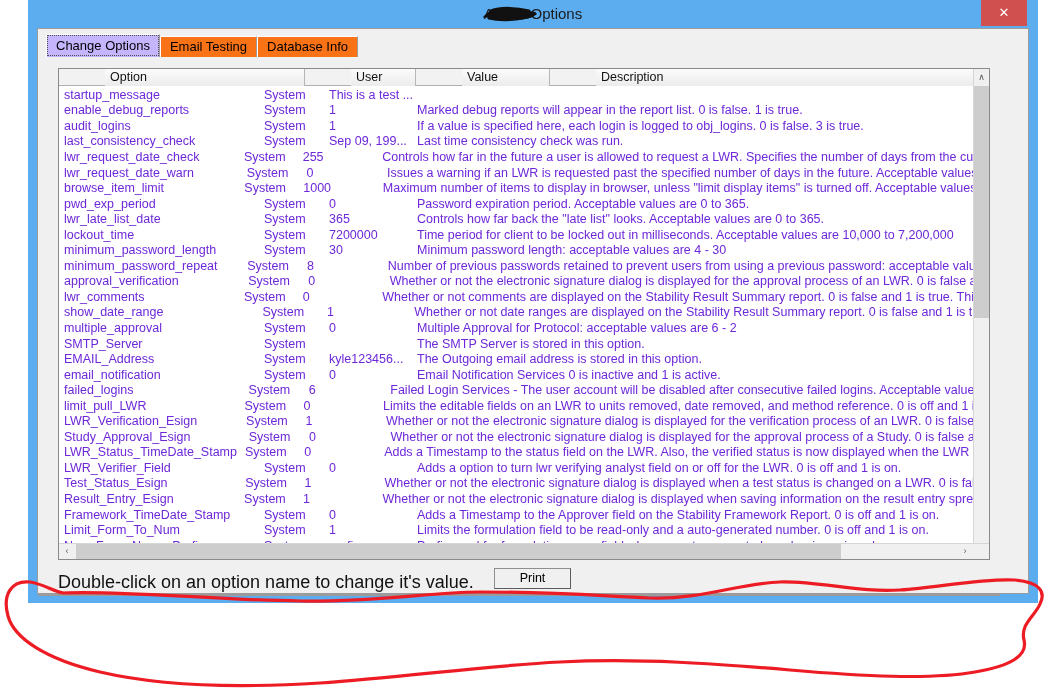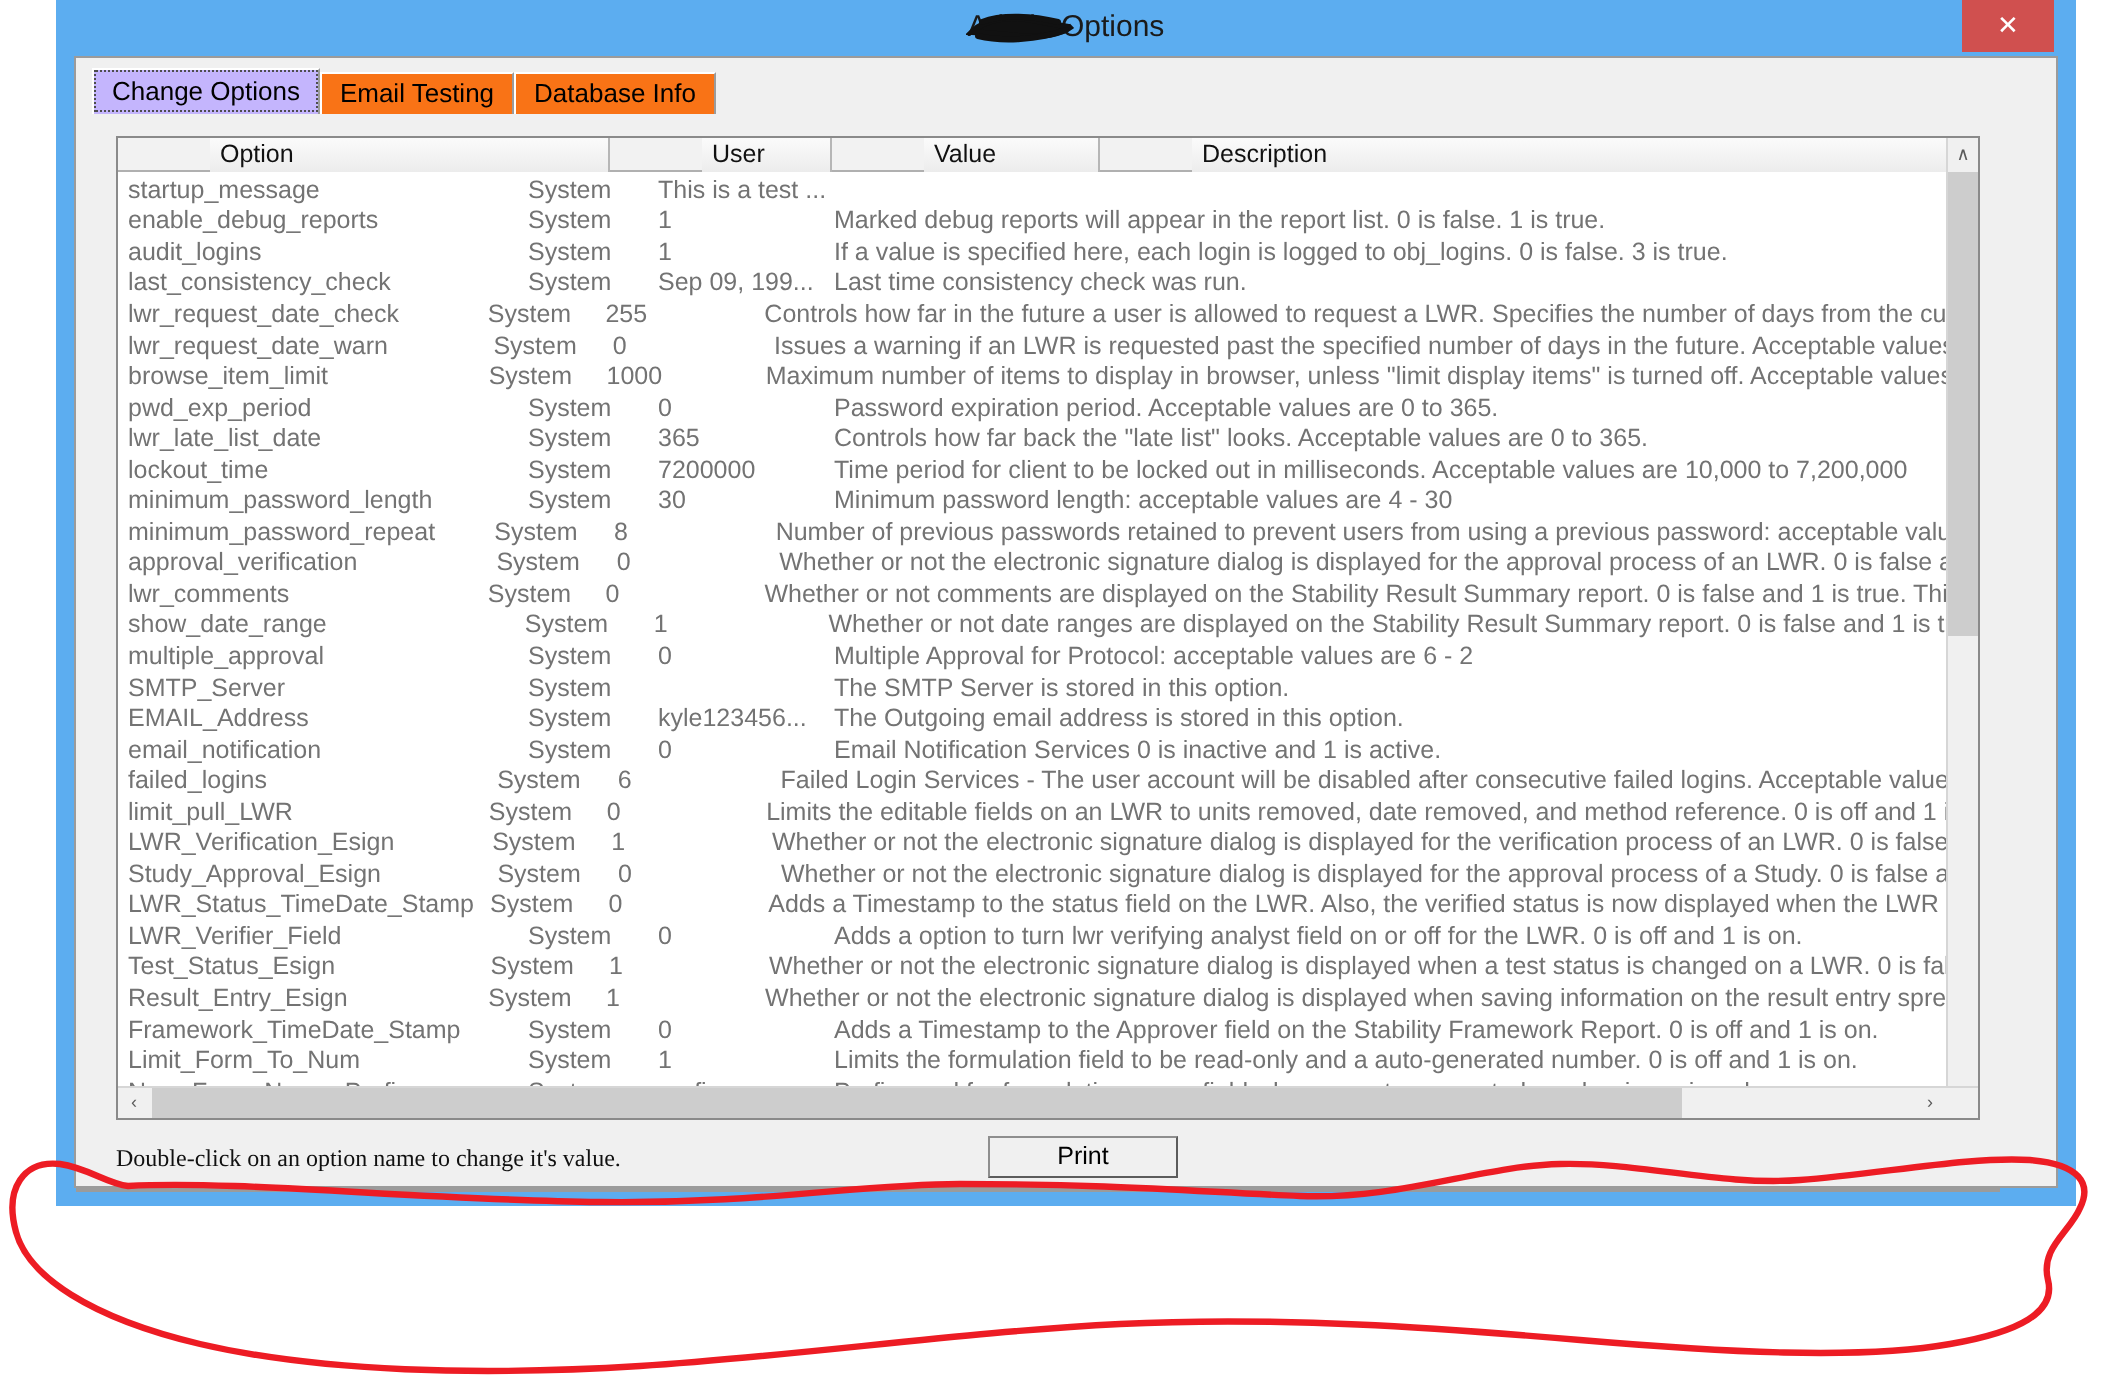--- a/index.html
+++ b/index.html
@@ -167,21 +167,21 @@
     top: 18px;
     width: 100%;
     height: 458px;
     overflow: hidden;
   }
   .grid-row {
     display: flex;
     height: 15.55px;
     align-items: center;
     font-size: 12.5px;
-    color: #737373;
+    color: #6d28d9;
     white-space: nowrap;
     cursor: default;
     font-family: "Liberation Sans", sans-serif;
   }
   .cell {
     padding-left: 5px;
     box-sizing: border-box;
     overflow: hidden;
     white-space: nowrap;
     text-overflow: clip;
@@ -256,30 +256,30 @@
     height: 15px;
     background: #CDCDCD;
     cursor: pointer;
   }
 
   
   #footer-hint {
     position: absolute;
     left: 58px;
     top: 572px;
-    font-size: 12px;
+    font-size: 18px;
     color: #111;
-    font-family: Liberation Serif, serif;
+    font-family: Liberation Sans, sans-serif;
     white-space: nowrap;
   }
   #print-button {
     position: absolute;
     left: 494px;
     top: 568px;
-    width: 95px;
+    width: 77px;
     height: 21px;
     background: #F0F0F0;
     border: 1px solid #8e8e8e;
     border-right-color: #5c5c5c;
     border-bottom-color: #5c5c5c;
     font-size: 12.5px;
     color: #000;
     cursor: pointer;
     font-family: "Liberation Sans", sans-serif;
     padding: 0;

